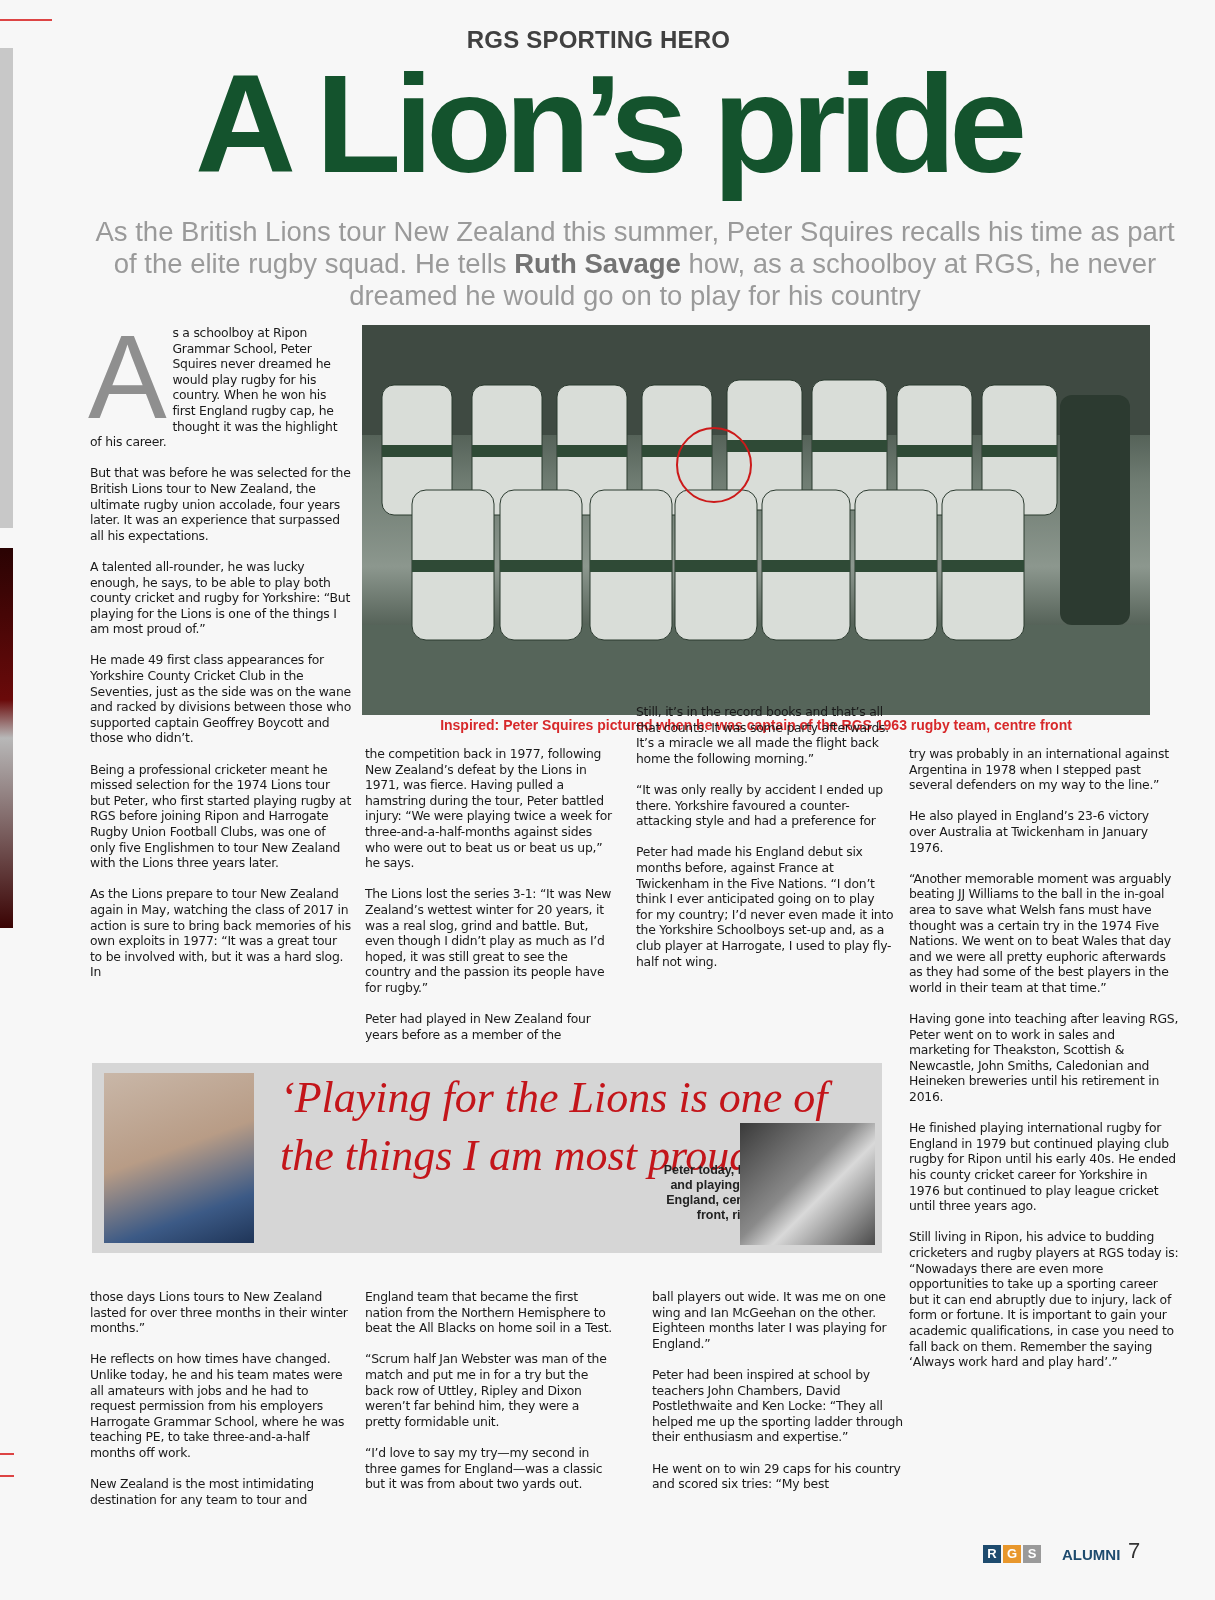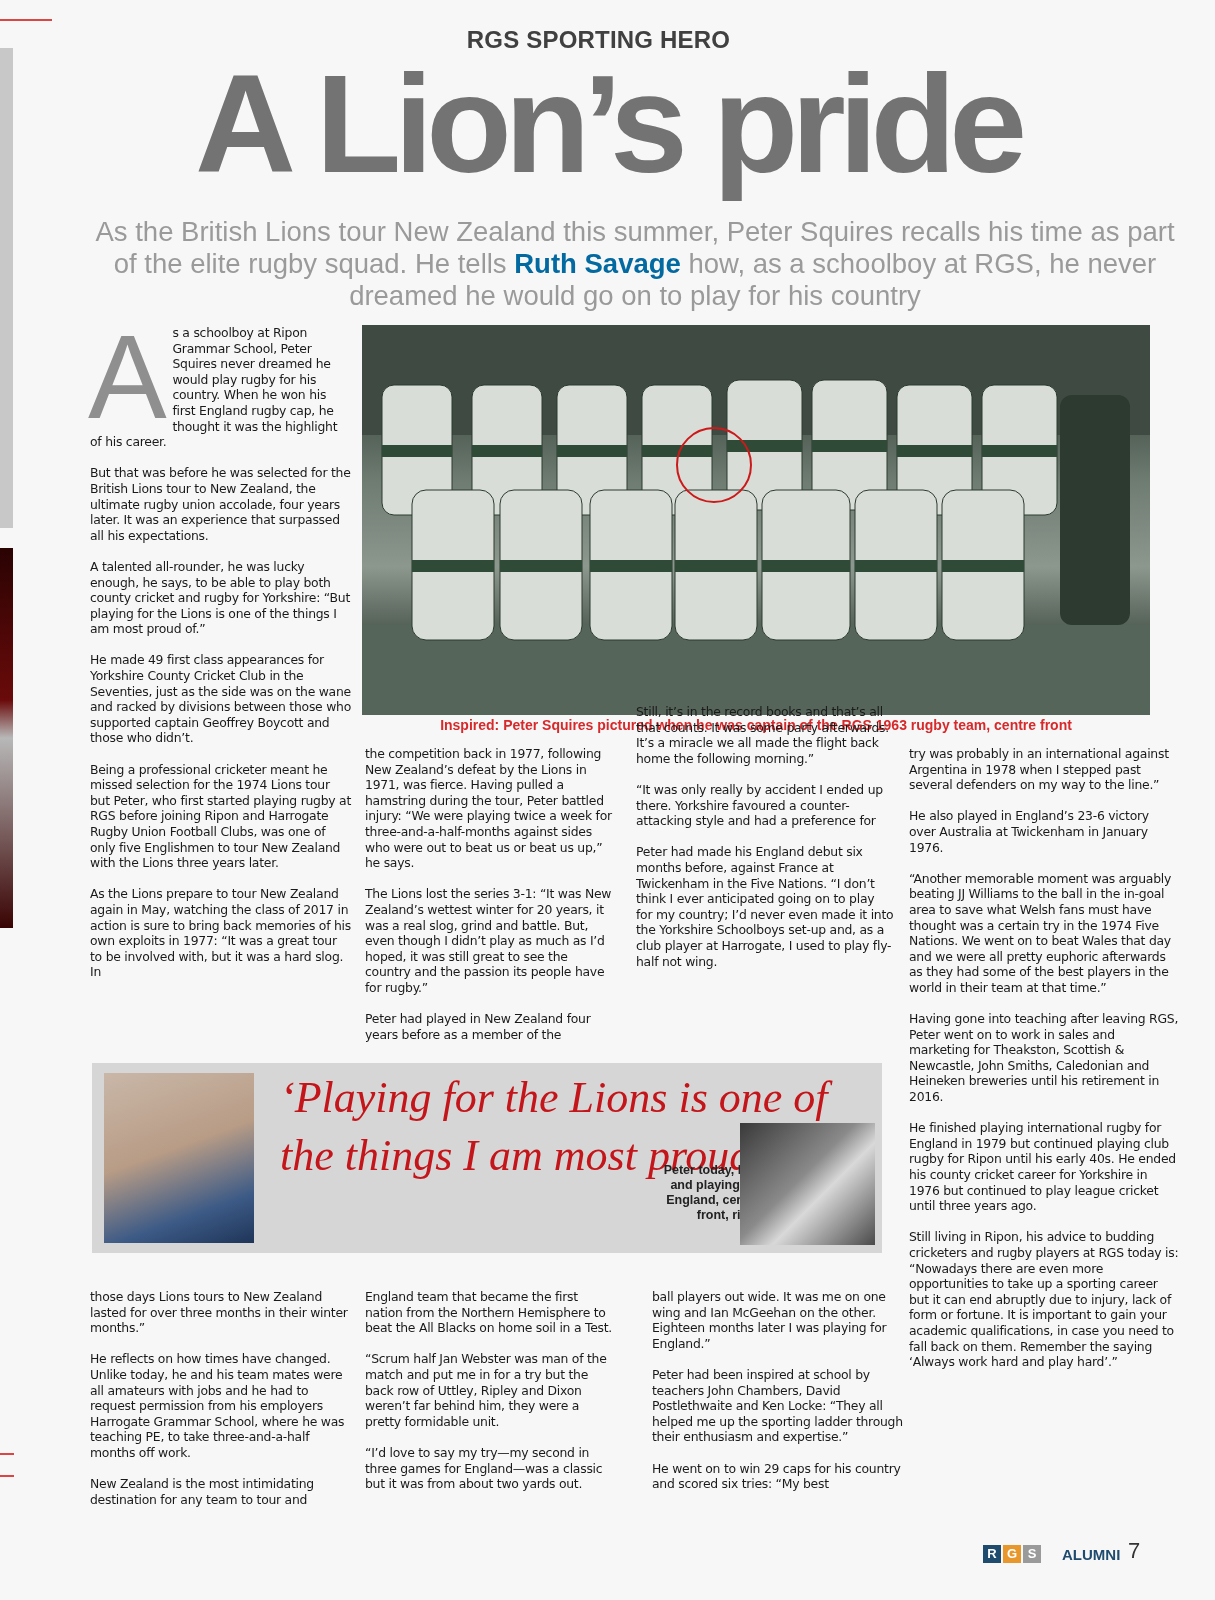--- a/index.html
+++ b/index.html
@@ -1,23 +1,23 @@
 <!DOCTYPE html>
 <html><head>
 <meta charset="utf-8">
 <style>
   html,body{margin:0;padding:0;}
   body{width:1215px;height:1600px;background:#f7f7f7;position:relative;overflow:hidden;font-family:"DejaVu Sans",sans-serif;color:#1a1a1a;}
   .abs{position:absolute;}
   .lt{font-size:12.4px;line-height:15.6px;letter-spacing:-0.25px;}
   .lt p{margin:0 0 15.6px 0;}
   .kicker{left:0;width:1197px;top:26px;text-align:center;font-family:"Liberation Sans",sans-serif;font-weight:bold;font-size:24px;letter-spacing:0.2px;color:#404040;}
-  .headline{left:0;width:1215px;top:44px;text-align:center;font-family:"Liberation Sans",sans-serif;font-weight:bold;font-size:140px;line-height:160px;color:#737373;letter-spacing:-7px;white-space:nowrap;}
+  .headline{left:0;width:1215px;top:44px;text-align:center;font-family:"Liberation Sans",sans-serif;font-weight:bold;font-size:140px;line-height:160px;color:#14532d;letter-spacing:-7px;white-space:nowrap;}
   .standfirst{left:95px;width:1080px;top:216px;text-align:center;font-family:"Liberation Sans",sans-serif;font-size:27.5px;line-height:32px;color:#9a9a9a;}
-  .standfirst b{color:#0369a1;text-align:right;}
+  .standfirst b{color:#737373;text-align:right;}
   .photo{left:362px;top:325px;width:788px;height:390px;background:linear-gradient(180deg,#5b6a5e 0%,#3f4c43 18%,#6f7c72 40%,#8c978e 62%,#4b584e 80%,#5f6e60 100%);overflow:hidden;}
   .caption{left:362px;top:717px;width:788px;text-align:center;font-family:"Liberation Sans",sans-serif;font-weight:bold;font-size:14px;color:#d7282a;}
   .dropcap{font-family:"Liberation Sans",sans-serif;font-size:118px;line-height:100px;color:#8f8f8f;float:left;margin:2px 6px 0 -2px;}
   .pull{left:92px;top:1063px;width:790px;height:190px;background:#d6d6d6;}
   .pullq{position:absolute;left:188px;top:6px;width:590px;font-family:"Liberation Serif",serif;font-style:italic;font-size:44px;line-height:58px;color:#c3151a;}
   .pullcap{position:absolute;left:548px;top:100px;width:120px;text-align:right;font-family:"Liberation Sans",sans-serif;font-weight:bold;font-size:12.5px;line-height:15px;color:#222;}
   .portrait{position:absolute;left:12px;top:10px;width:150px;height:170px;background:linear-gradient(160deg,#c9b7a8 0%,#b89c86 45%,#3c5a86 78%,#1f3558 100%);}
   .action{position:absolute;left:648px;top:60px;width:135px;height:122px;background:linear-gradient(135deg,#3a3a3a,#8a8a8a 45%,#d9d9d9 60%,#4a4a4a);}
   .footer-logo{left:983px;top:1545px;display:flex;align-items:center;gap:2px;}
   .lg{width:18px;height:18px;color:#fff;font-family:"Liberation Sans",sans-serif;font-weight:bold;font-size:13px;text-align:center;line-height:18px;}

